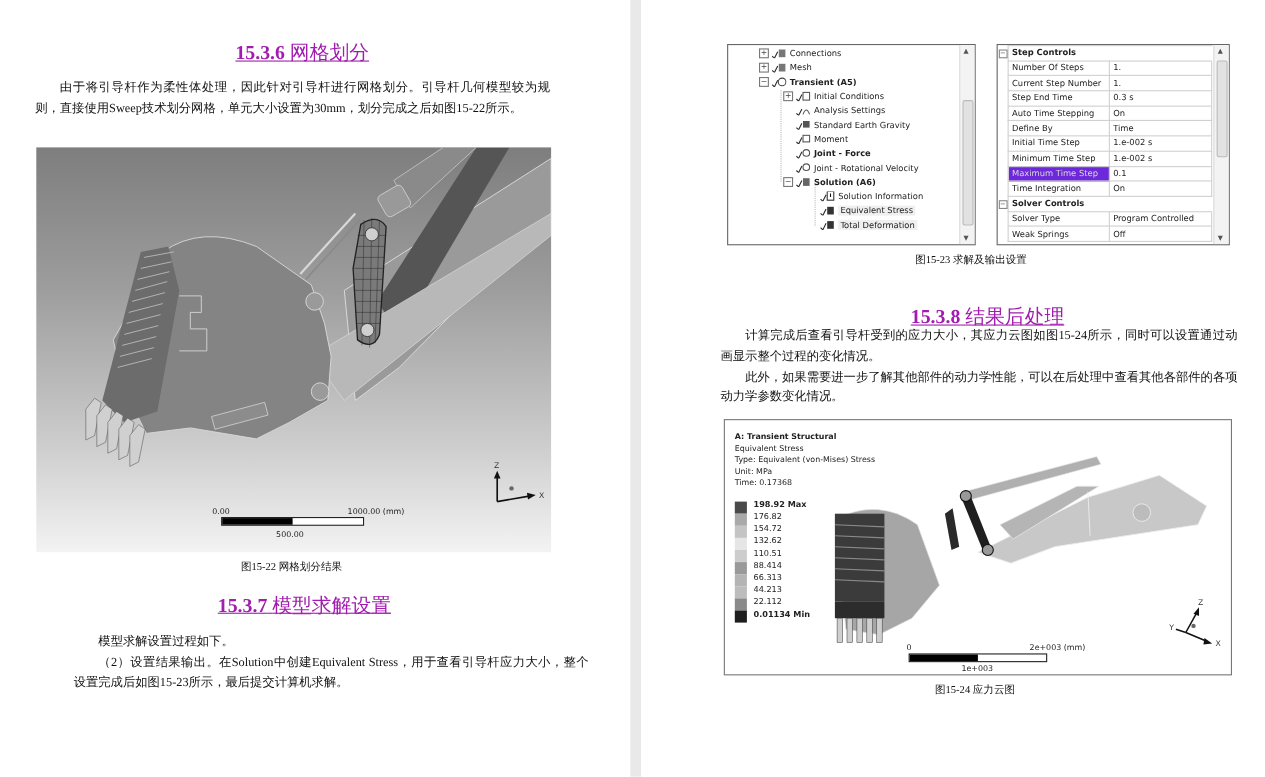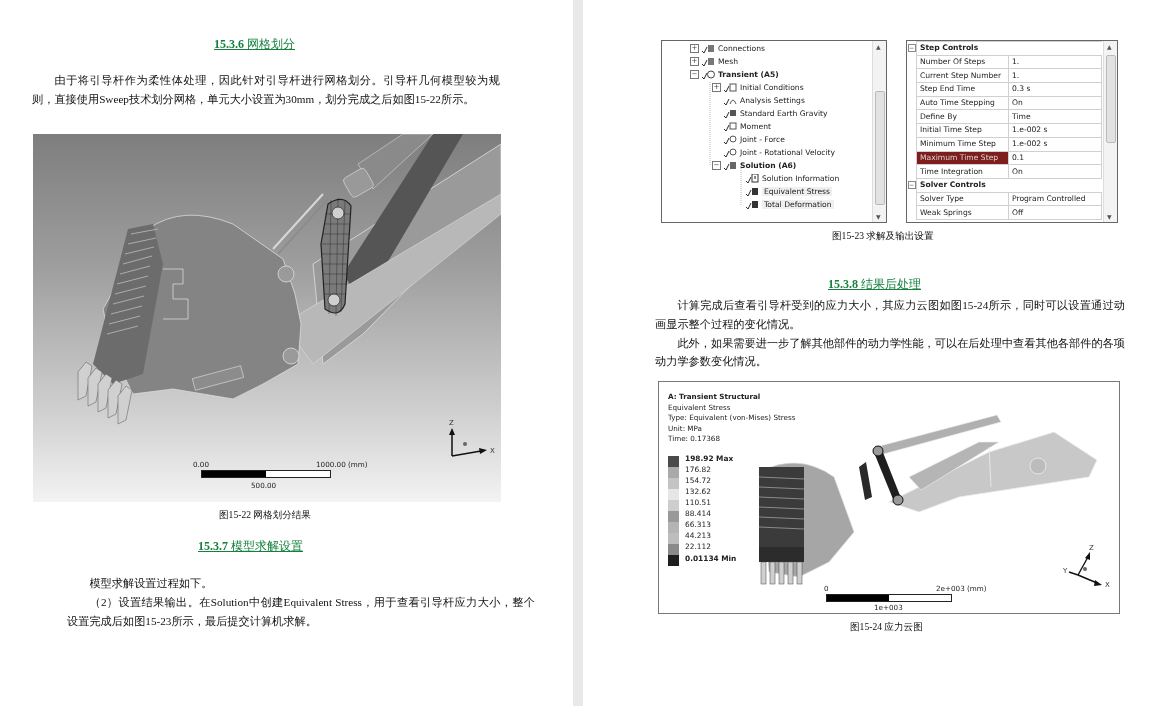--- a/index.html
+++ b/index.html
@@ -8,22 +8,22 @@
     background:#ffffff;
     font-family:"DejaVu Serif","Liberation Serif",serif;
     color:#111;
   }
   .page { position:absolute; top:0; height:706px; background:#fff; }
   .page-left { left:0; width:573px; }
   .gutter { position:absolute; left:573px; top:0; width:10px; height:706px; background:#e9e9e9; }
   .page-right { left:583px; width:567px; }
 
   .heading {
-    position:absolute; font-family:"Liberation Serif",serif; font-size:12px;
-    color:#15803d; text-decoration:underline; white-space:nowrap;
+    position:absolute; font-family:"Liberation Serif",serif; font-size:18px;
+    color:#a21caf; text-decoration:underline; white-space:nowrap;
   }
   .heading b { font-weight:bold; }
   .para {
     position:absolute; font-family:"Liberation Serif",serif; font-size:11.2px;
     line-height:18.8px; color:#111; text-align:justify;
   }
   .para p { margin:0; text-indent:2em; }
   .caption {
     position:absolute; font-family:"Liberation Serif",serif; font-size:9.6px; color:#111; white-space:nowrap;
   }
@@ -58,21 +58,21 @@
     border:1px solid #666; background:#fff; overflow:hidden;
     font-family:"DejaVu Sans",sans-serif; font-size:7.6px; color:#222;
   }
   .props-table { position:absolute; left:0; top:0; border-collapse:collapse; }
   .props-table td { height:12.7px; padding:0 0 0 3px; border:1px solid #d0d0d0; white-space:nowrap; line-height:12px; }
   .props-table td.gut { width:9px; padding:0; border:none; text-align:center; }
   .props-table td.gut span { display:inline-block; width:6px; height:6px; border:1px solid #888; font-size:6px; line-height:5px; color:#444; }
   .props-table td.k { width:88px; }
   .props-table td.v { width:89px; }
   .props-table tr.group td.k { font-weight:bold; border-right:none; }
-  .props-table td.hl { background:#7f1d1d; color:#d8d8d8; }
+  .props-table td.hl { background:#6d28d9; color:#d8d8d8; }
 
   
   .fig24 {
     position:absolute; left:658px; top:381px; width:460px; height:231px;
     border:1px solid #777; background:#fff; overflow:hidden;
     font-family:"DejaVu Sans",sans-serif; color:#222;
   }
   .info-line { position:absolute; left:9px; font-size:7.2px; white-space:nowrap; }
   .legend { position:absolute; left:9px; top:74px; }
   .legend .band { position:absolute; left:0; width:11px; height:11px; }
@@ -231,21 +231,21 @@
           <path d="M1,7 l2,2 l3,-6" stroke="#2a2a2a" fill="none"></path>
           <rect x="7" y="1" width="6" height="6" fill="#555"></rect>
         </svg></span><span class="lbl">Standard Earth Gravity</span>
   </div>
   <div class="tree-row" style="left:61px;top:79px;">
     <span class="ico"><svg width="14" height="9">
           <path d="M1,7 l2,2 l3,-6" stroke="#2a2a2a" fill="none"></path>
           <rect x="7" y="1" width="6" height="6" fill="none" stroke="#555"></rect>
         </svg></span><span class="lbl">Moment</span>
   </div>
-  <div class="tree-row" style="left:61px;top:92px;">
+  <div class="tree-row" style="left:61px;top:92px;font-weight:bold;">
     <span class="ico"><svg width="14" height="9">
           <path d="M1,7 l2,2 l3,-6" stroke="#2a2a2a" fill="none"></path>
           <circle cx="10" cy="4" r="3" fill="none" stroke="#555"></circle>
         </svg></span><span class="lbl">Joint - Force</span>
   </div>
   <div class="tree-row" style="left:61px;top:105px;">
     <span class="ico"><svg width="14" height="9">
           <path d="M1,7 l2,2 l3,-6" stroke="#2a2a2a" fill="none"></path>
           <circle cx="10" cy="4" r="3" fill="none" stroke="#555"></circle>
         </svg></span><span class="lbl">Joint - Rotational Velocity</span>

